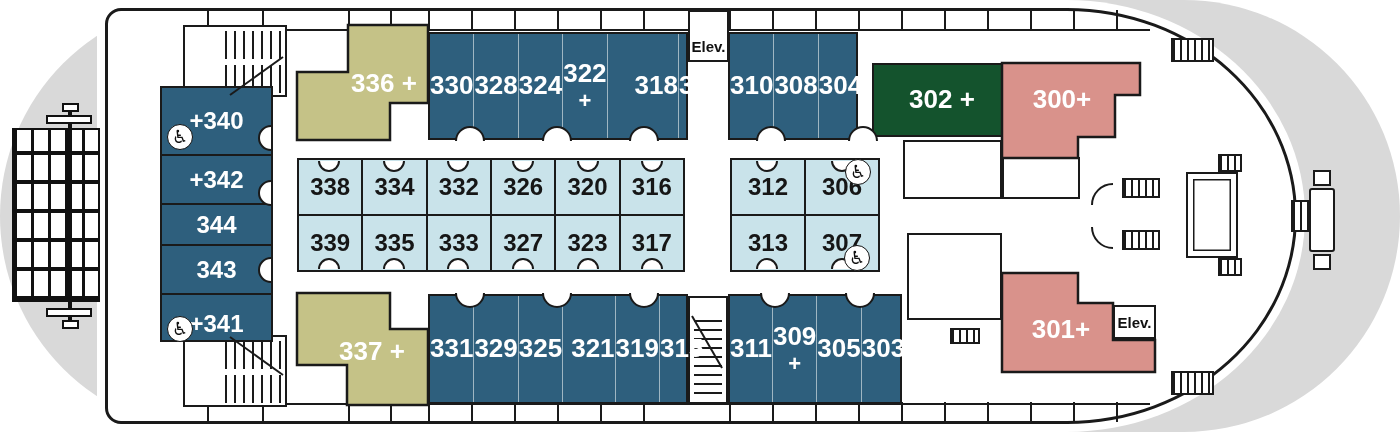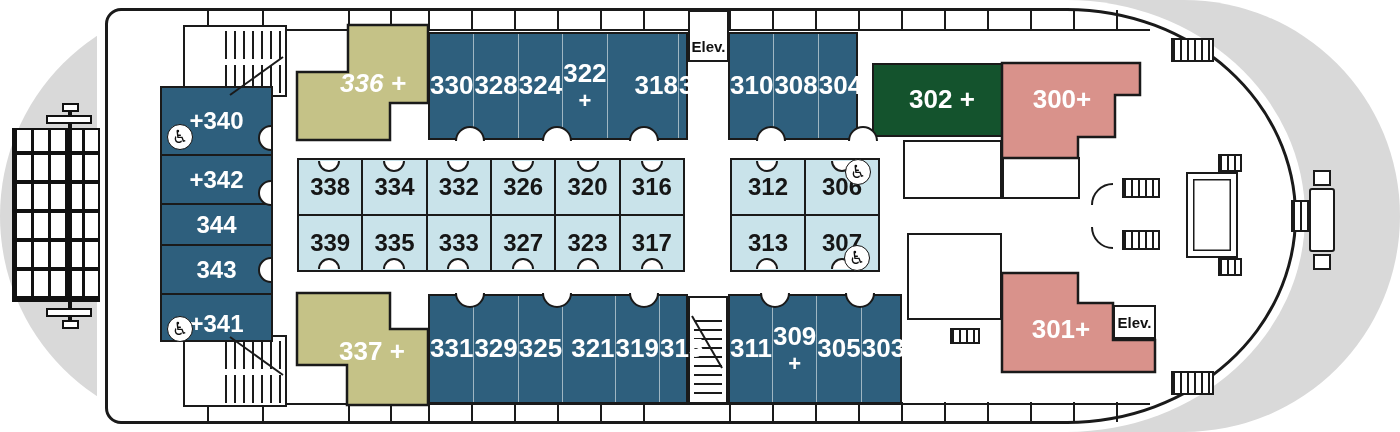--- a/index.html
+++ b/index.html
@@ -305,21 +305,21 @@
           <div class="num" style="color: rgb(22, 22, 22);">313</div>
         </div>
         <div class="cell" style="border-left: 2px solid rgb(26, 26, 26);">
           <div class="num" style="color: rgb(22, 22, 22);">307</div>
         </div>
       </div>
     </div>
     <div class="abs cabin302" style="left: 872px; top: 63px; width: 140px; height: 74px; background: #14532d; justify-content: center;">
       <div class="num" style="color: rgb(255, 255, 255);">302 +</div>
     </div>
-    <div class="abs llabel" style="left: 313px; top: 66px; width: 120px; height: 34px; font-style: italic;">336 +</div>
+    <div class="abs llabel" style="left: 324px; top: 66px; width: 120px; height: 34px;">336 +</div>
     <div class="abs llabel" style="left: 312px; top: 334px; width: 120px; height: 34px;">337 +</div>
     <div class="abs llabel" style="left: 1002px; top: 82px; width: 120px; height: 34px;">300+</div>
     <div class="abs llabel" style="left: 1000px; top: 312px; width: 122px; height: 34px;">301+</div>
     <div class="abs tick" style="left: 207px; top: 10px; height: 20px;"></div>
     <div class="abs tick" style="left: 207px; top: 402px; height: 20px;"></div>
     <div class="abs tick" style="left: 262px; top: 10px; height: 20px;"></div>
     <div class="abs tick" style="left: 262px; top: 402px; height: 20px;"></div>
     <div class="abs tick" style="left: 348px; top: 10px; height: 20px;"></div>
     <div class="abs tick" style="left: 348px; top: 402px; height: 20px;"></div>
     <div class="abs tick" style="left: 390px; top: 10px; height: 20px;"></div>

